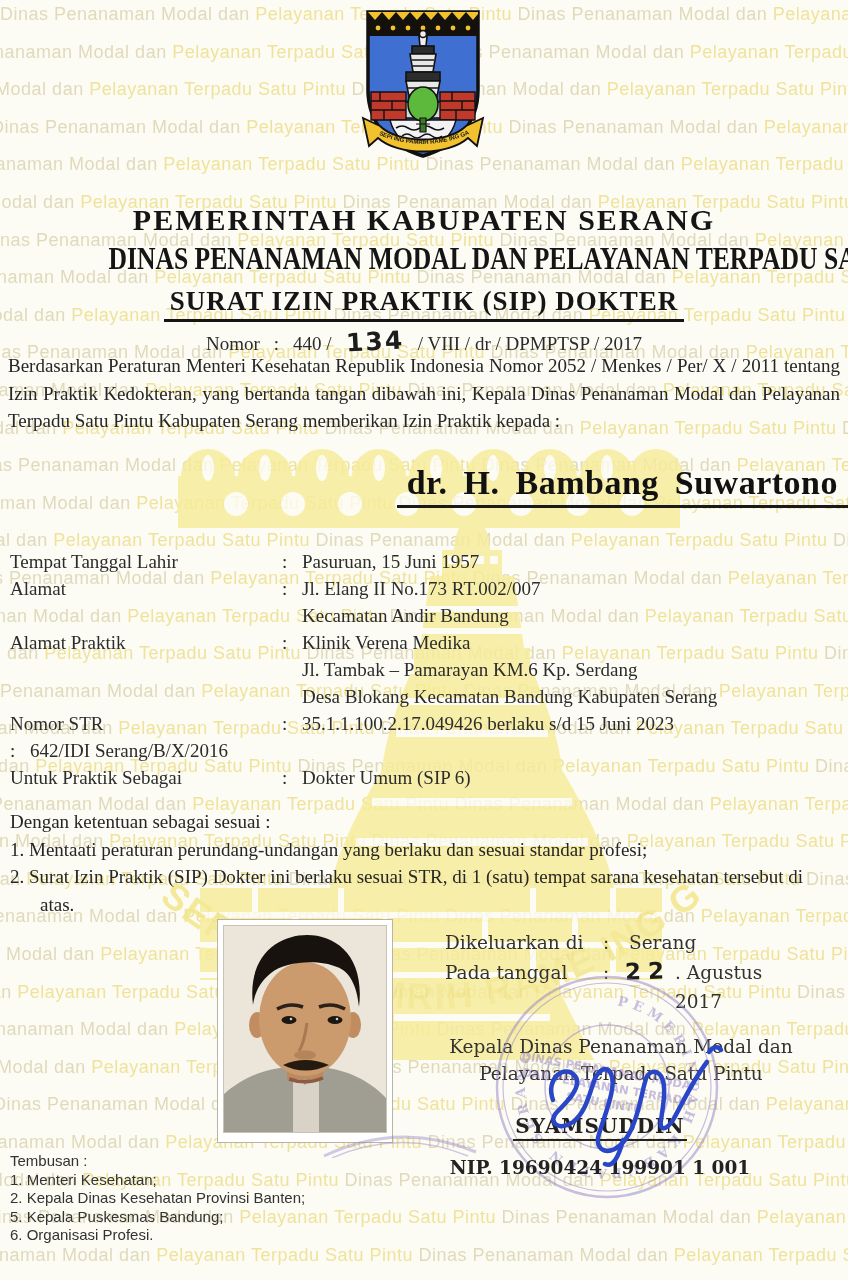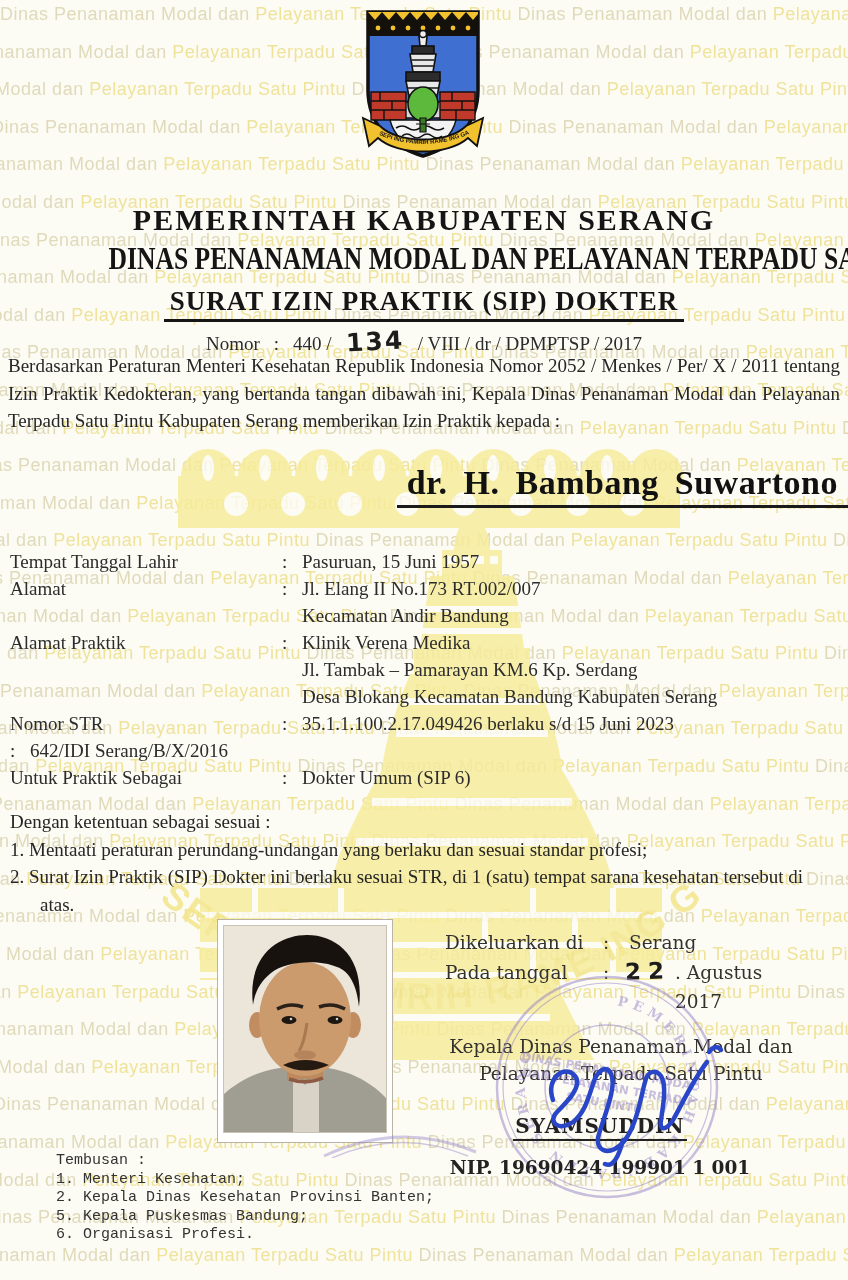--- a/index.html
+++ b/index.html
@@ -59,22 +59,22 @@
           border-bottom:2px solid #222;padding:0 2px 1px;}
   .s-nip{font-size:18.5px;font-weight:bold;white-space:nowrap;margin-top:16px;}
   
   .stamp{position:absolute;left:492px;top:972px;z-index:4;opacity:.48;}
   .stamp2{position:absolute;left:318px;top:1118px;z-index:4;opacity:.4;}
   .sig{position:absolute;left:523px;top:1036px;z-index:6;}
   .ring-text{font-family:"DejaVu Serif",serif;font-size:13.5px;font-weight:bold;
              letter-spacing:5px;fill:#8f7cc4;}
   .stamp-line{font-family:"DejaVu Sans",sans-serif;font-weight:bold;fill:#8f7cc4;text-anchor:middle;}
   
-  .tembusan{position:absolute;left:10px;top:1152px;z-index:2;font-family:Liberation Mono, monospace;
-            font-size:15px;line-height:18.5px;color:#333;margin-left:46px;}
+  .tembusan{position:absolute;left:10px;top:1152px;z-index:2;font-family:Liberation Sans, sans-serif;
+            font-size:15px;line-height:18.5px;color:#333;}
   .banner-text{font-family:"Liberation Sans",sans-serif;font-weight:bold;font-size:37px;
                letter-spacing:2px;fill:#f3e584;}
   .motto-sm{font-family:"Liberation Sans",sans-serif;font-weight:bold;font-size:6px;fill:#151515;}
 </style>
 </head>
 <body>
 
 <div class="page">
 
   <div id="wm-rows">

